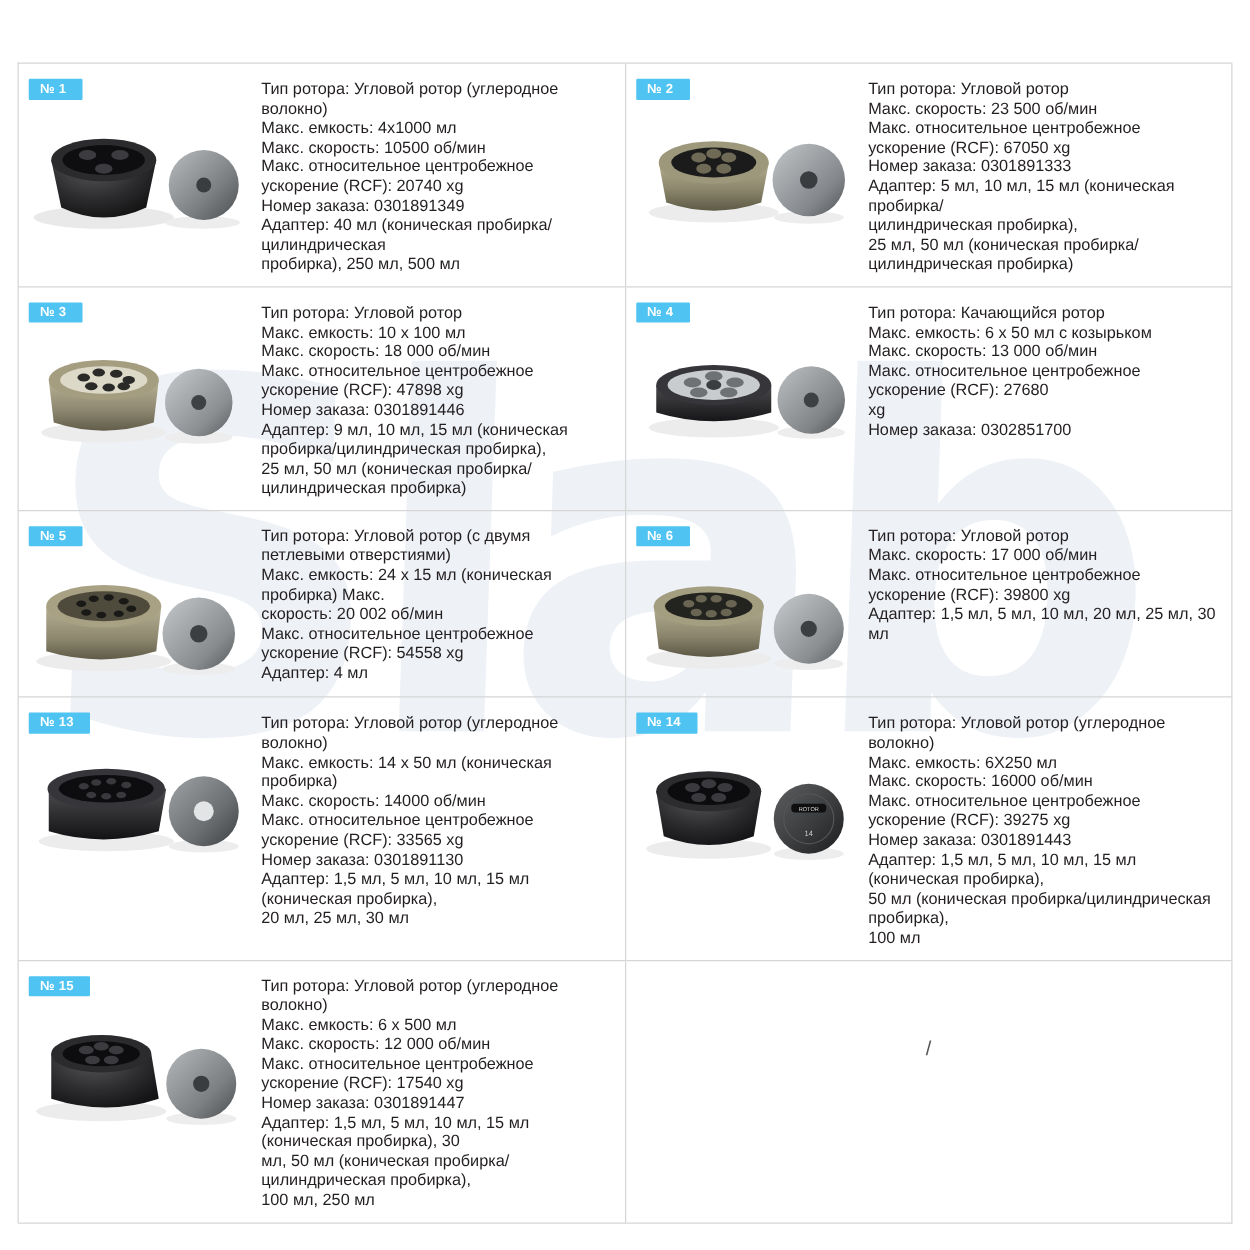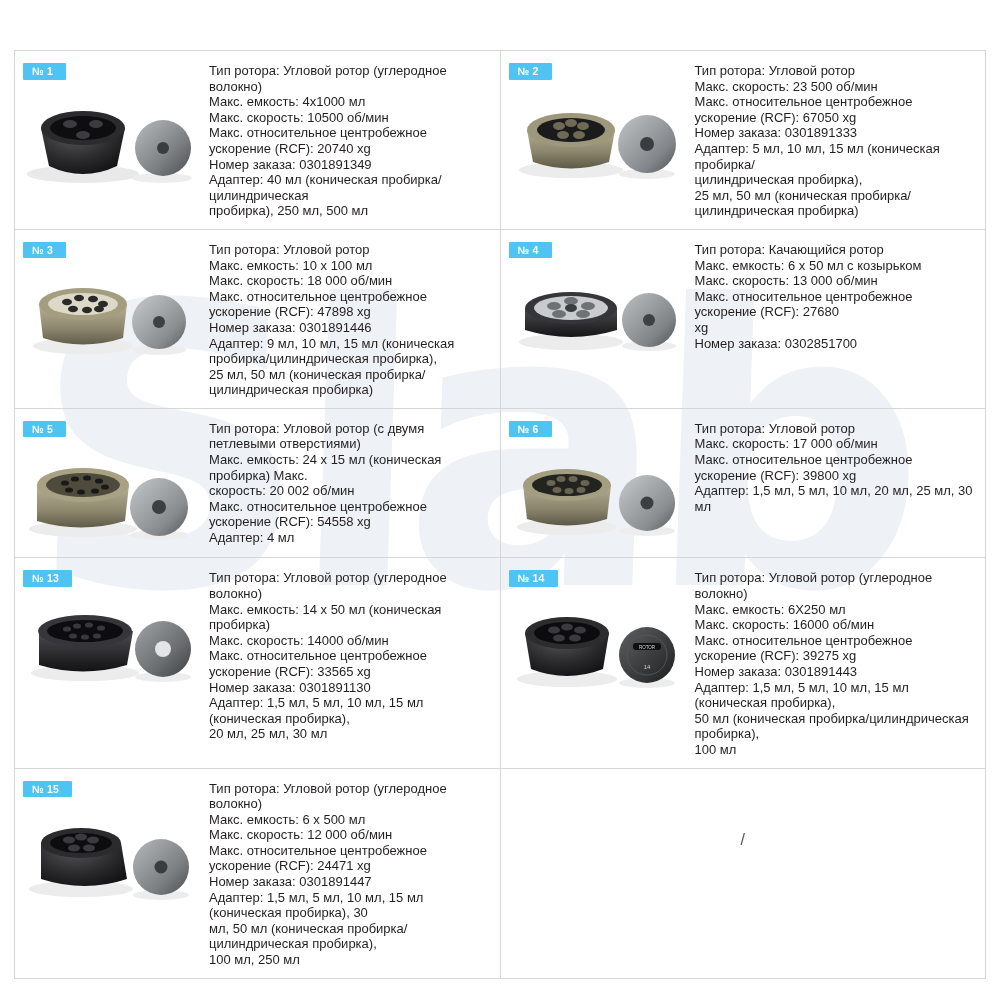--- a/index.html
+++ b/index.html
@@ -519,21 +519,21 @@
             <ellipse cx="138" cy="92" rx="28" ry="5" fill="#ededed"></ellipse>
             <ellipse cx="138" cy="64" rx="28" ry="28" fill="url(#g15lid)"></ellipse>
             <ellipse cx="138" cy="64" rx="6.5" ry="6.5" fill="#3a3d3f"></ellipse>
           </svg>
         </div>
       </div>
       <div class="desc">
         <div>Тип ротора: Угловой ротор (углеродное волокно)</div>
         <div>Макс. емкость: 6 x 500 мл</div>
         <div>Макс. скорость: 12 000 об/мин</div>
-        <div>Макс. относительное центробежное ускорение (RCF): 24471 xg</div>
+        <div>Макс. относительное центробежное ускорение (RCF): 17540 xg</div>
         <div>Номер заказа: 0301891447</div>
         <div>Адаптер: 1,5 мл, 5 мл, 10 мл, 15 мл (коническая пробирка), 30</div>
         <div>мл, 50 мл (коническая пробирка/цилиндрическая пробирка),</div>
         <div>100 мл, 250 мл</div>
       </div>
     </div>
 
     <div class="cell empty">
       <div class="slash" style="left:240px; top:62px;">/</div>
     </div>

